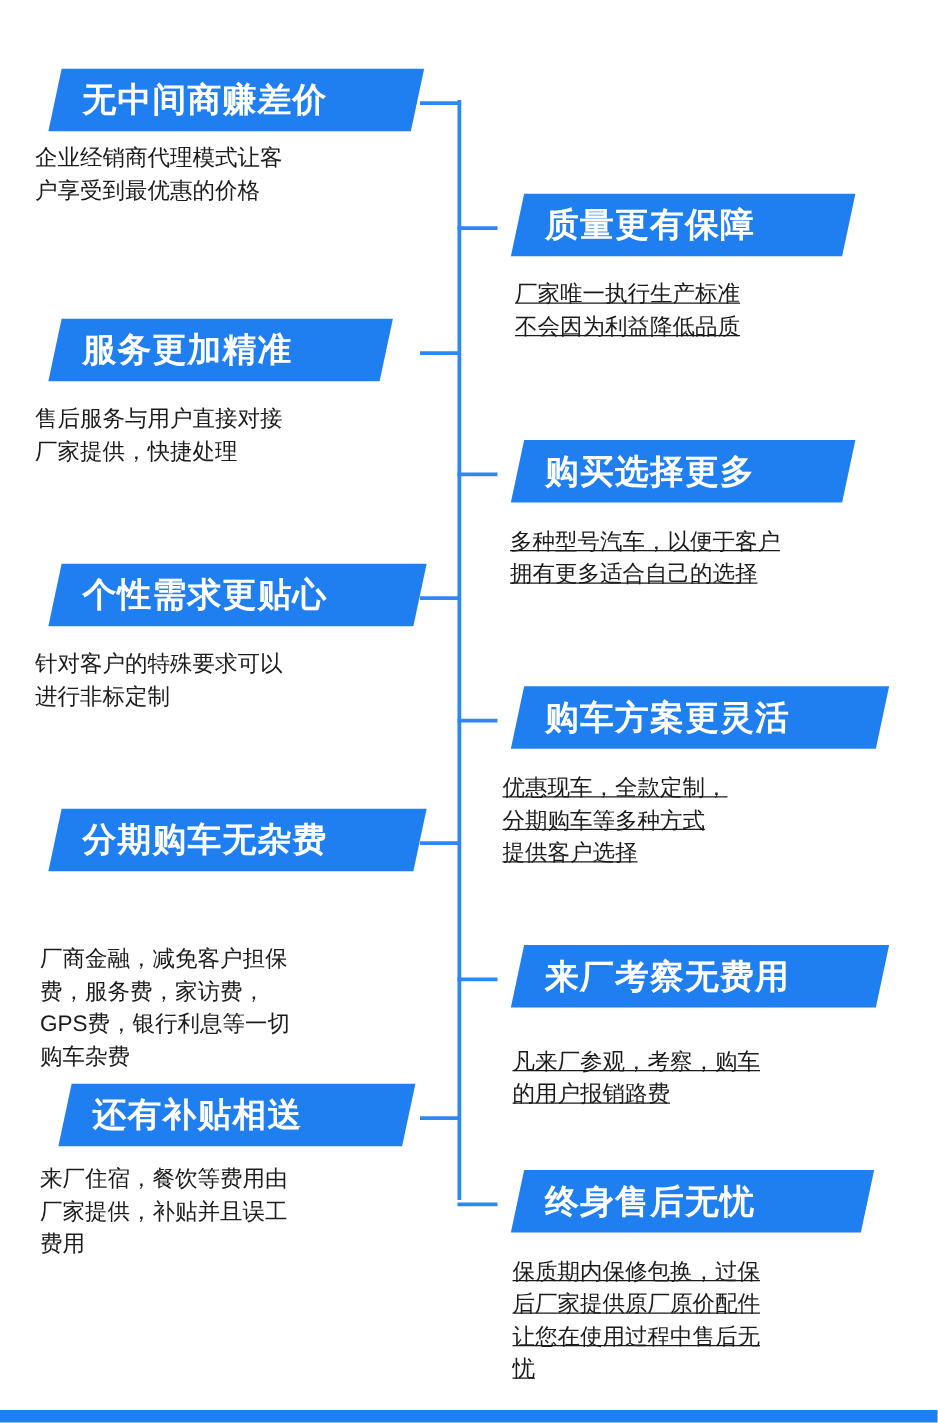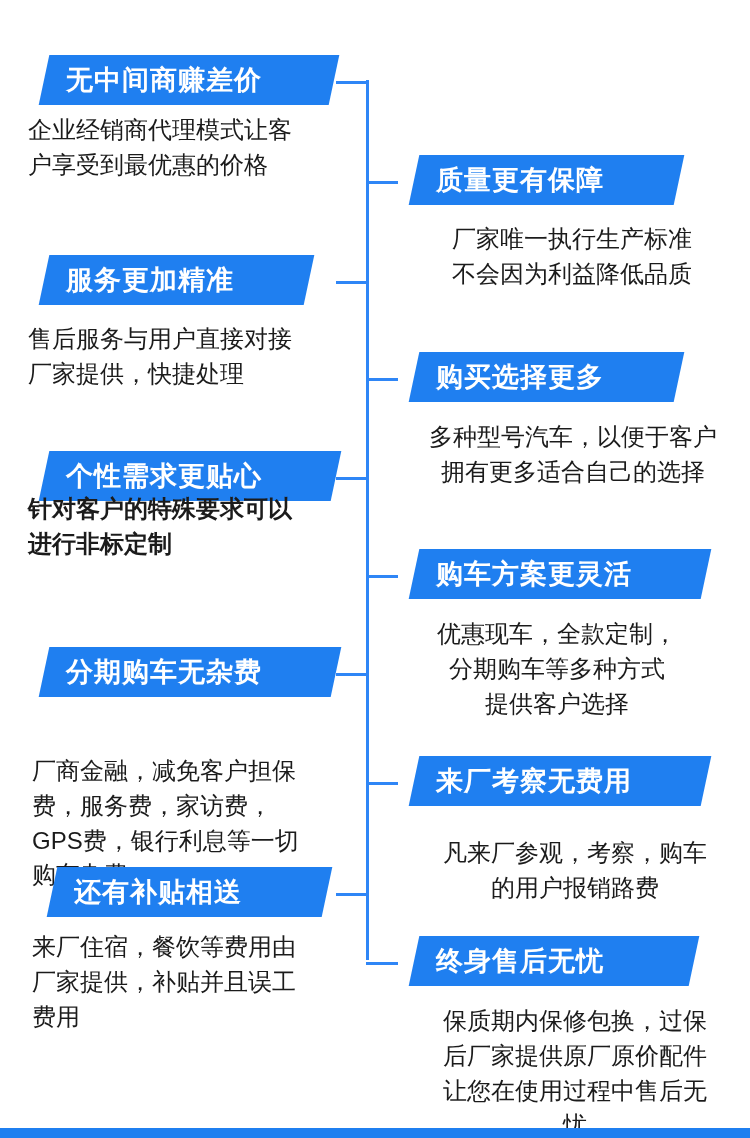--- a/index.html
+++ b/index.html
@@ -57,27 +57,27 @@
   }
   .banner > span {
     display: inline-block;
     transform: skewX(12deg);
   }
 
   
   .desc {
     position: absolute;
     color: #1b1b1b;
-    font-size: 24px;
+    font-size: 18px;
     line-height: 1.45;
     white-space: pre-line;
   }
 
   .item-left .desc  { text-align: left; }
-  .item-right .desc { text-align: center; }
+  .item-right .desc { text-align: left; text-decoration: underline; }
 
   
   .bottom-bar {
     position: absolute;
     left: 0;
     bottom: 0;
     width: 750px;
     height: 10px;
     background: #1f7ff0;
   }
@@ -123,21 +123,21 @@
     </div>
     <div class="desc" style="left:408px; top:420px; width:330px;">多种型号汽车，以便于客户
 拥有更多适合自己的选择</div>
   </div>
 
   <div class="item-left">
     <div class="tick left" style="top:477px;"></div>
     <div class="banner" style="left:44px; top:451px; width:292px;">
       <span>个性需求更贴心</span>
     </div>
-    <div class="desc" style="left:28px; top:492px; width:330px;font-weight:bold;">针对客户的特殊要求可以
+    <div class="desc" style="left:28px; top:518px; width:330px;">针对客户的特殊要求可以
 进行非标定制</div>
   </div>
 
   <div class="item-right">
     <div class="tick right" style="top:575px;"></div>
     <div class="banner" style="left:414px; top:549px; width:292px;">
       <span>购车方案更灵活</span>
     </div>
     <div class="desc" style="left:402px; top:617px; width:310px;">优惠现车，全款定制，
 分期购车等多种方式

